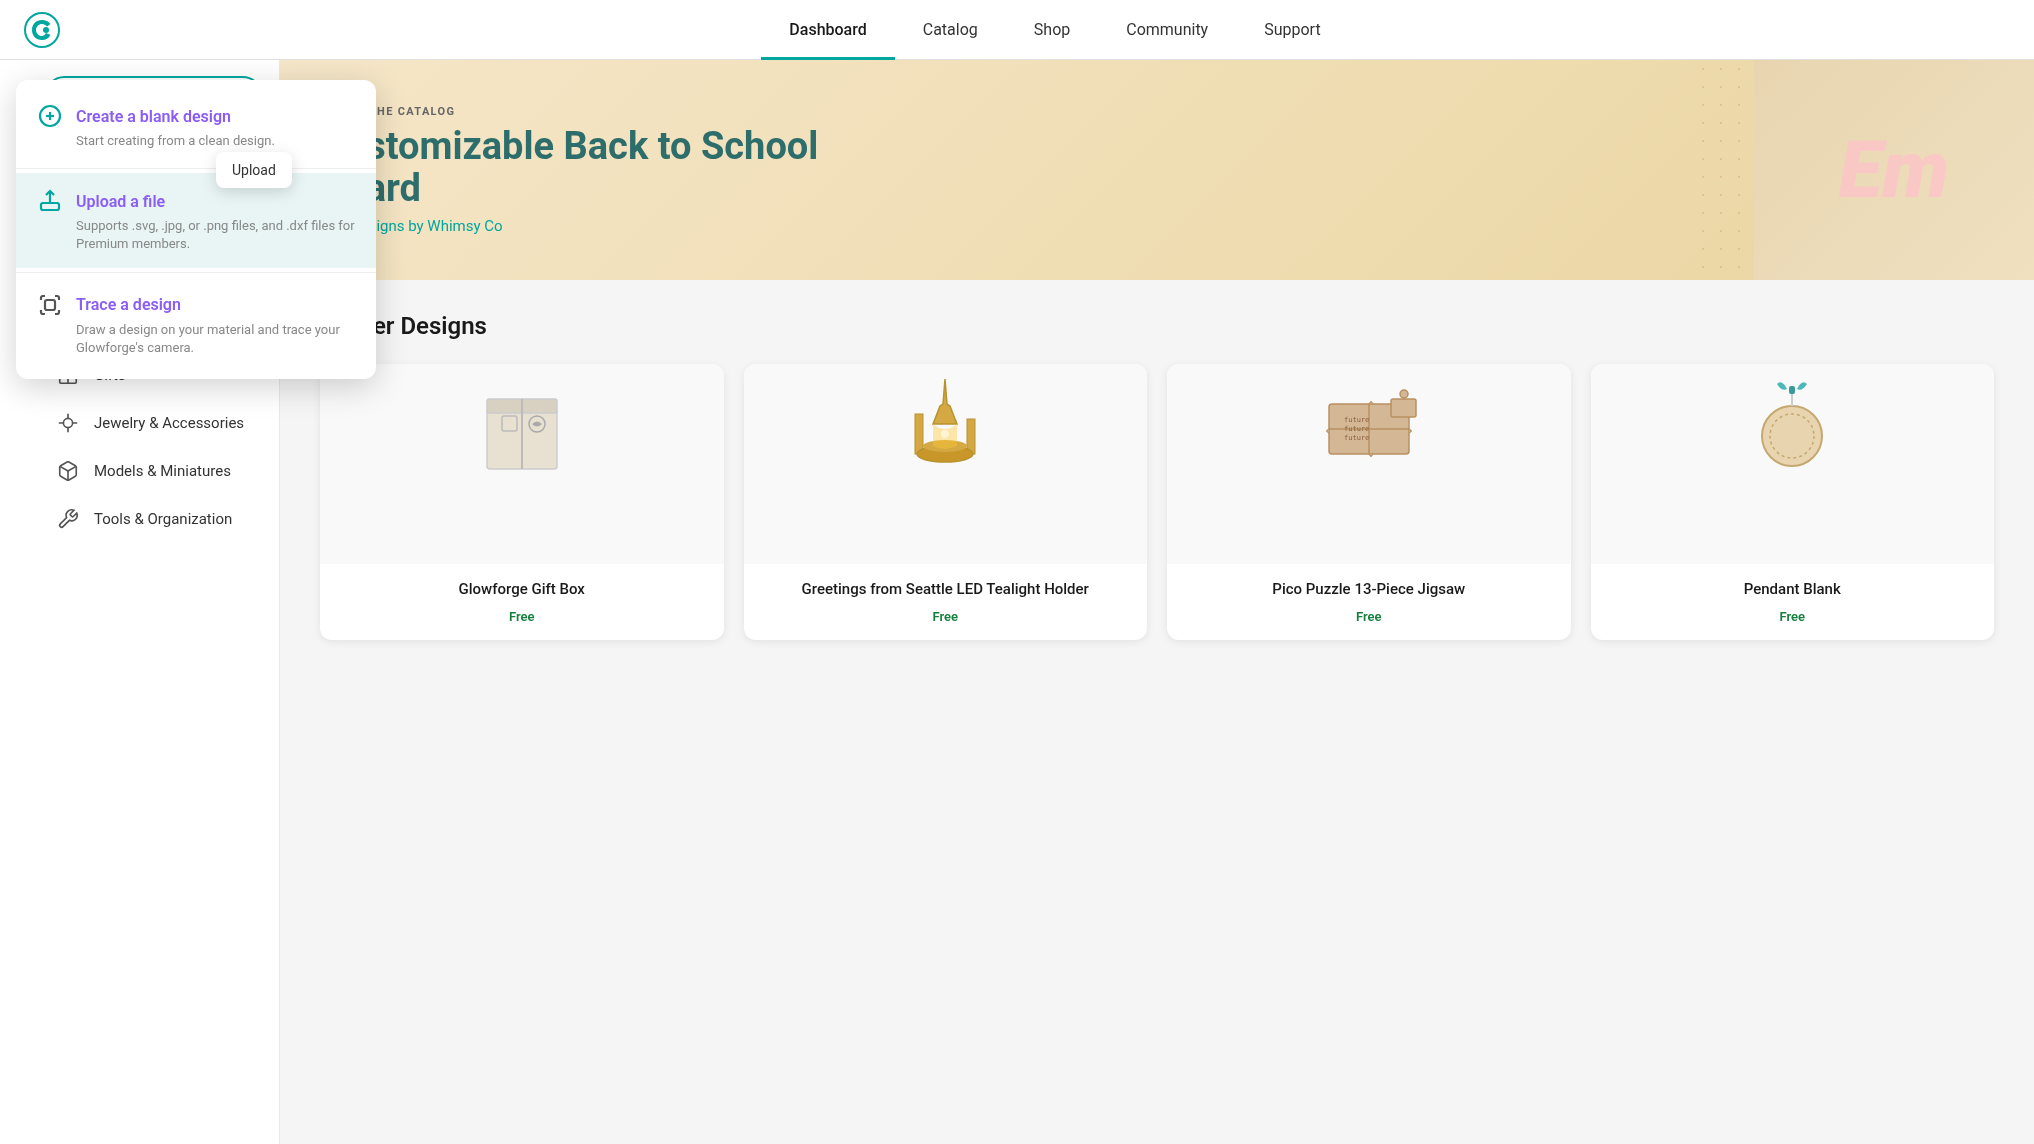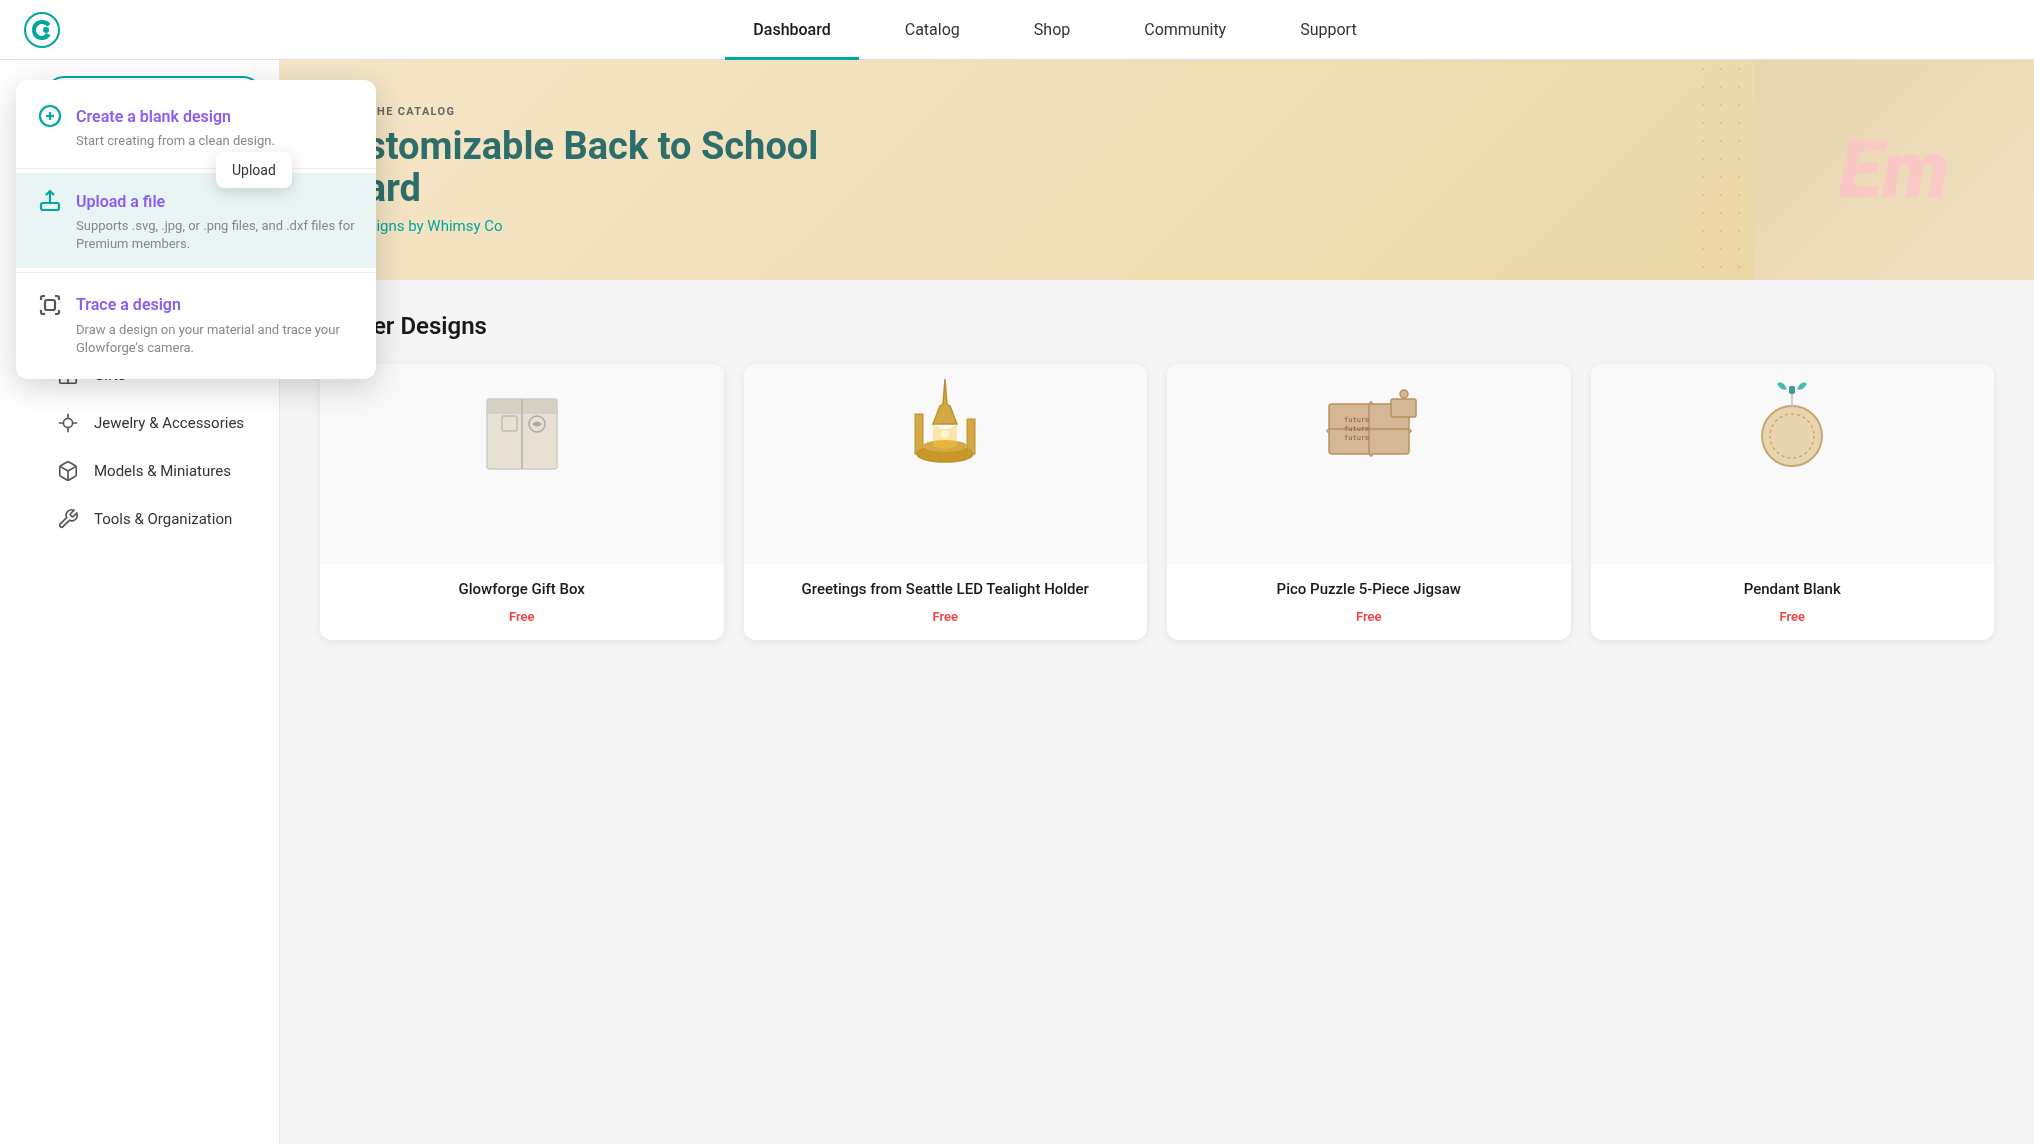--- a/index.html
+++ b/index.html
@@ -18,21 +18,21 @@
     }
     .header-logo {
       width: 36px;
       height: 36px;
       margin-right: 40px;
       flex-shrink: 0;
     }
     .header-nav {
       display: flex;
       align-items: center;
-      gap: 18px;
+      gap: 0;
       flex: 1;
       justify-content: center;
     }
     .nav-item {
       padding: 0 28px;
       height: 60px;
       display: flex;
       align-items: center;
       font-size: 16px;
       color: #333;
@@ -236,21 +236,21 @@
     }
     .card-title {
       font-size: 15px;
       font-weight: 500;
       color: #1a1a1a;
       margin-bottom: 9px;
       line-height: 1.3;
     }
     .card-badge {
       font-size: 13px;
-      color: #ef4444;
+      color: #15803d;
       font-weight: 600;
     }
 
     
     .dropdown-overlay {
       position: absolute;
       top: 80px;
       left: 16px;
       width: 360px;
       background: #fff;
@@ -502,21 +502,21 @@
               <line x1="20" y1="65" x2="100" y2="65" stroke="#b89060" stroke-width="1.5"></line>
               <text x="35" y="58" font-size="7" fill="#8b6040" font-family="monospace">future</text>
               <text x="35" y="67" font-size="7" fill="#8b6040" font-family="monospace">future</text>
               <text x="35" y="76" font-size="7" fill="#8b6040" font-family="monospace">future</text>
 
               <rect x="82" y="35" width="25" height="18" rx="2" fill="#d4b896" stroke="#b89060" stroke-width="1.5"></rect>
               <circle cx="95" cy="30" r="4" fill="#d4b896" stroke="#b89060" stroke-width="1.5"></circle>
             </svg>
           </div>
           <div class="card-body">
-            <div class="card-title">Pico Puzzle 5-Piece Jigsaw</div>
+            <div class="card-title">Pico Puzzle 13-Piece Jigsaw</div>
             <div class="card-badge">Free</div>
           </div>
         </div>
 
         <div class="design-card">
           <div class="card-image">
             <svg viewBox="0 0 120 120" fill="none" xmlns="http://www.w3.org/2000/svg">
 
               <path d="M55 25 Q50 15 45 20 Q50 28 55 25Z" fill="#4db8b8"></path>
               <path d="M65 25 Q70 15 75 20 Q70 28 65 25Z" fill="#4db8b8"></path>

